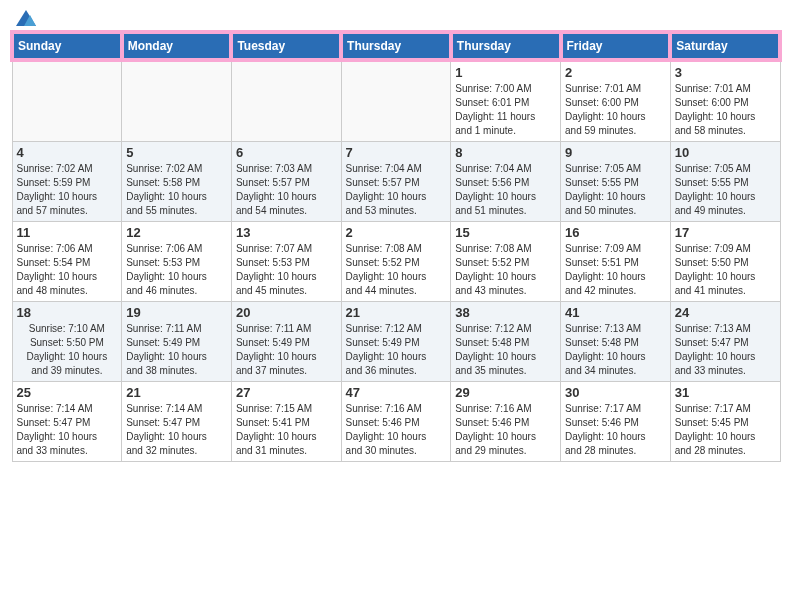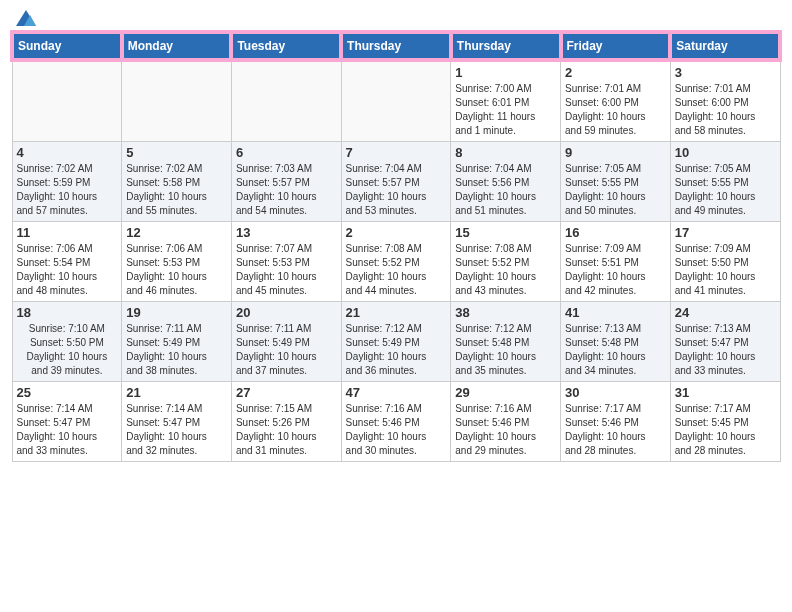--- a/index.html
+++ b/index.html
@@ -308,21 +308,21 @@
         <td>
           <div class="day-number">21</div>
           <div class="day-info" style="white-space: pre-line;">Sunrise: 7:14 AM
 Sunset: 5:47 PM
 Daylight: 10 hours
 and 32 minutes.</div>
         </td>
         <td>
           <div class="day-number">27</div>
           <div class="day-info" style="white-space: pre-line;">Sunrise: 7:15 AM
-Sunset: 5:26 PM
+Sunset: 5:41 PM
 Daylight: 10 hours
 and 31 minutes.</div>
         </td>
         <td>
           <div class="day-number">47</div>
           <div class="day-info" style="white-space: pre-line;">Sunrise: 7:16 AM
 Sunset: 5:46 PM
 Daylight: 10 hours
 and 30 minutes.</div>
         </td>

